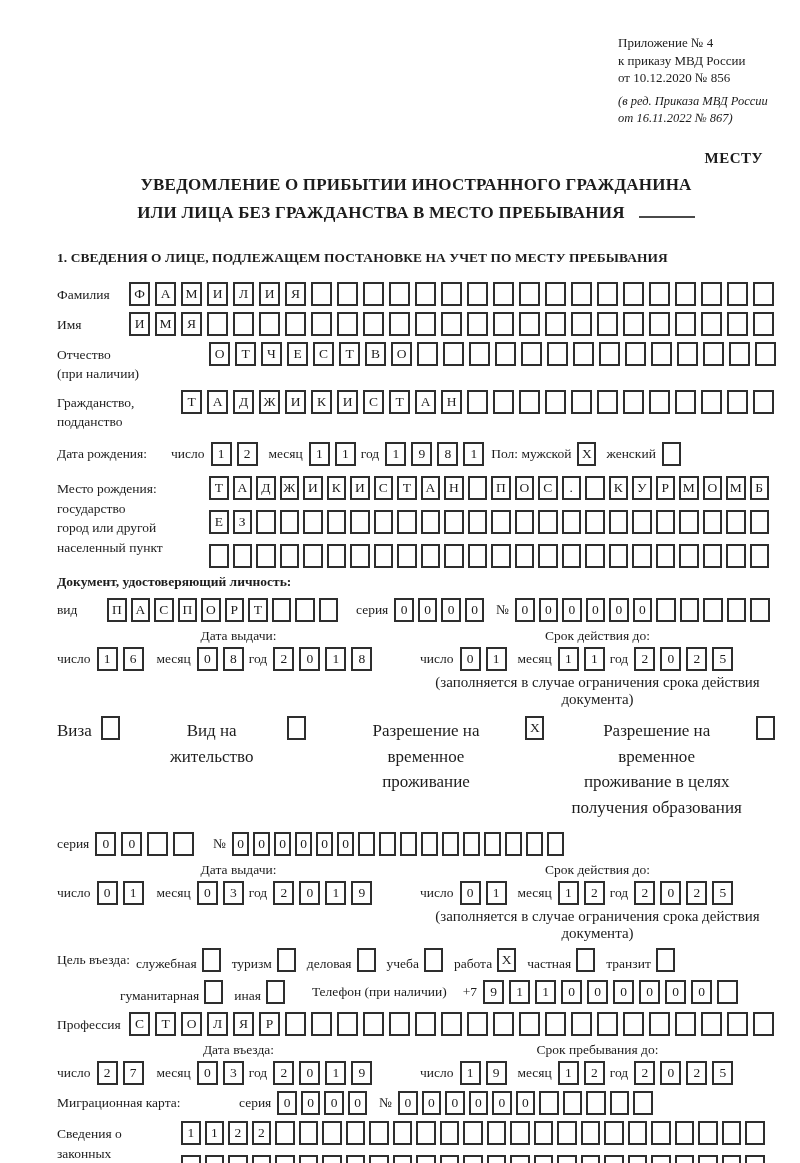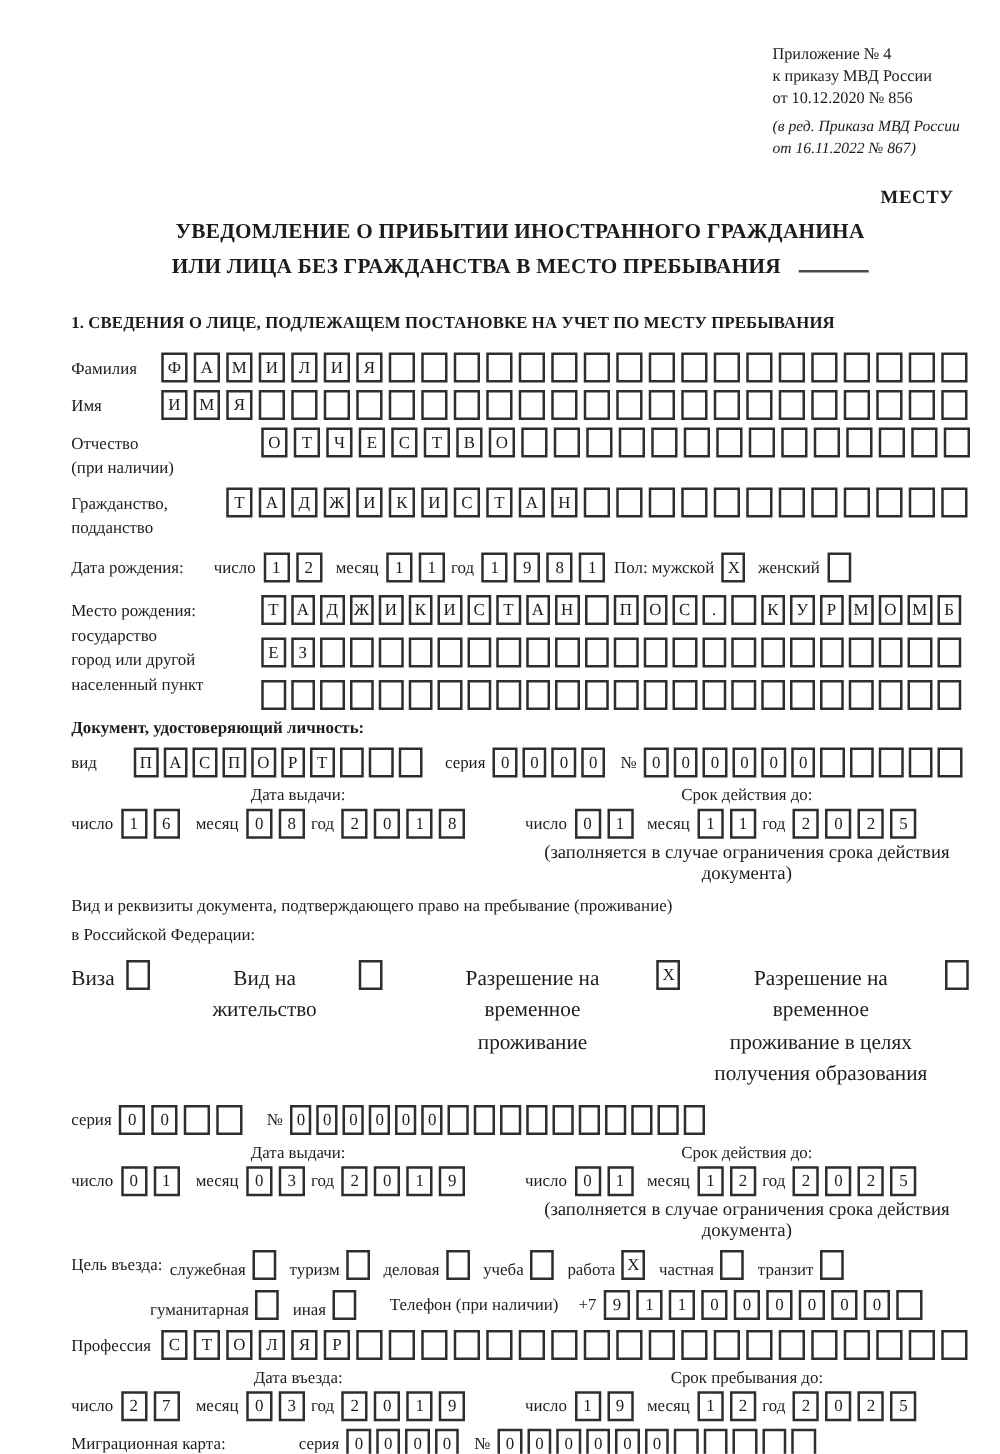--- a/index.html
+++ b/index.html
@@ -403,24 +403,20 @@
             <span class="cell">2</span>
             <span class="cell">0</span>
             <span class="cell">2</span>
             <span class="cell">5</span>
           </span>
       </div>
       <div class="dg-note">(заполняется в случае ограничения срока действия документа)</div>
     </div>
   </div>
 
-  <div style="font-size:13.5px; line-height:1.7; margin-top:4px">
-    <div>Вид и реквизиты документа, подтверждающего право на пребывание (проживание)</div>
-    <div>в Российской Федерации:</div>
-  </div>
 
   <div class="opts">
     <div class="opt mr26">
       <span class="opt-label">Виза</span>
       <span class="cb"></span>
     </div>
     <div class="opt mr30">
       <span class="opt-label">Вид на жительство</span>
       <span class="cb"></span>
     </div>

